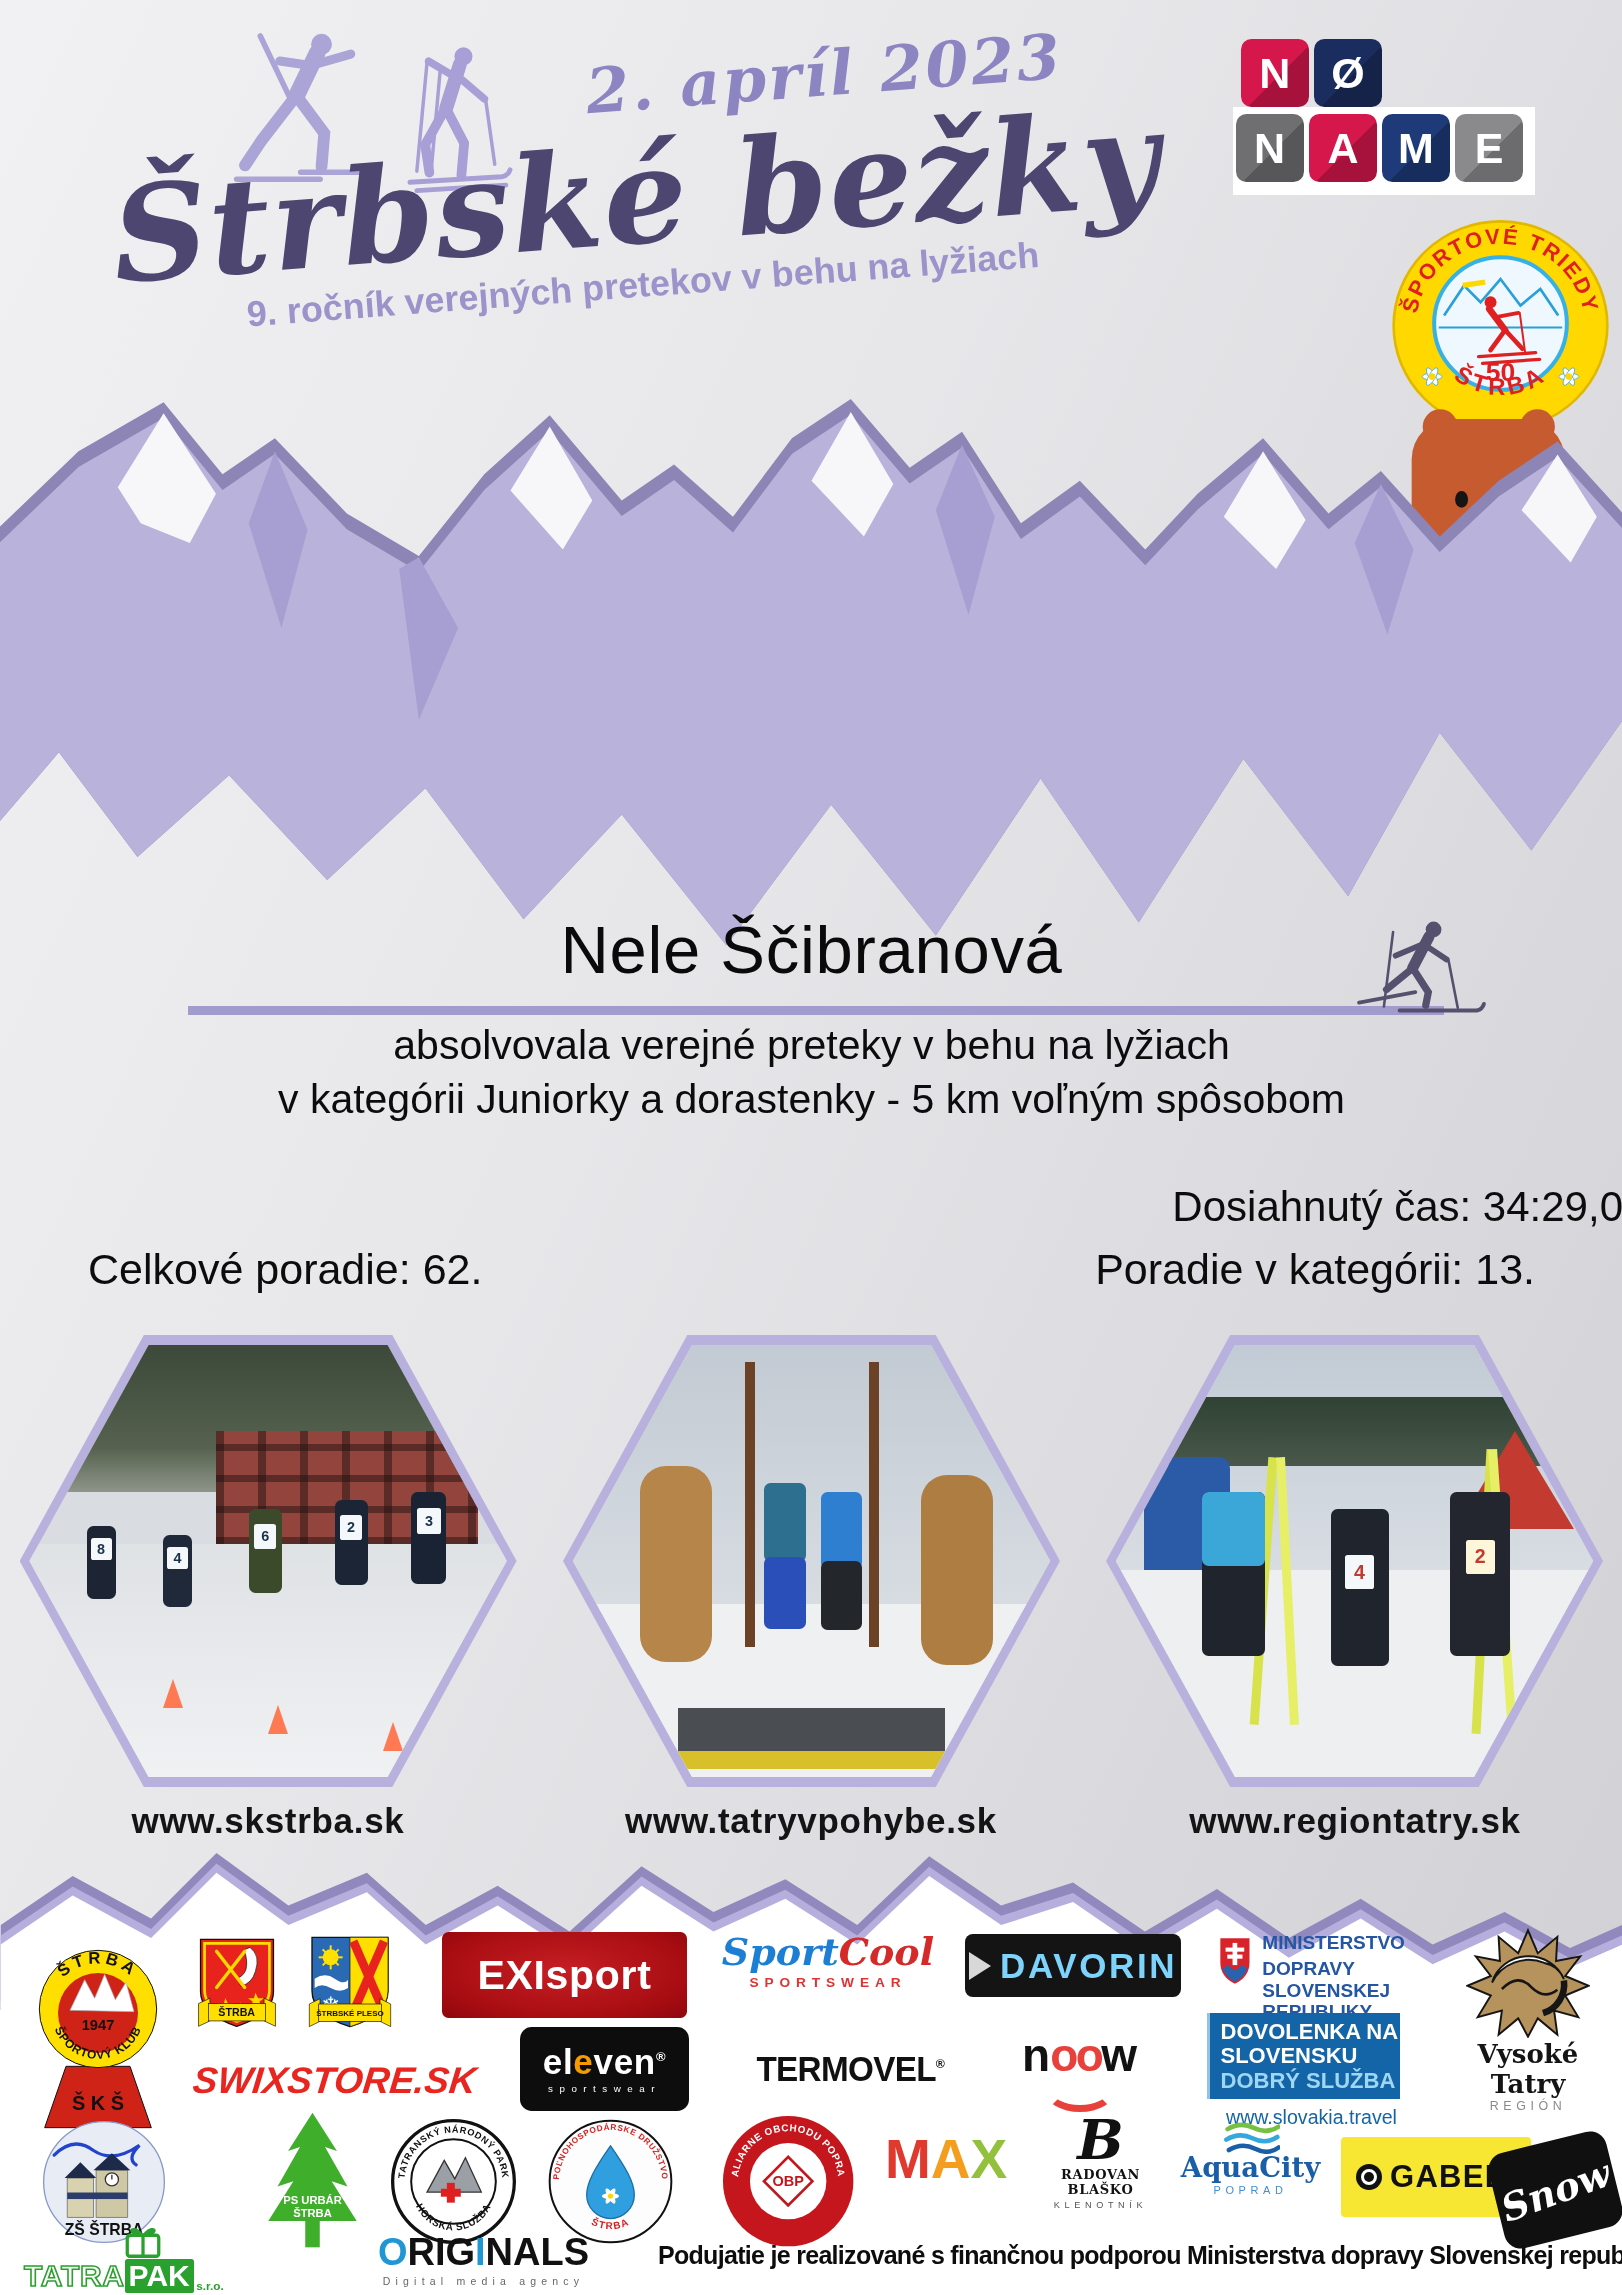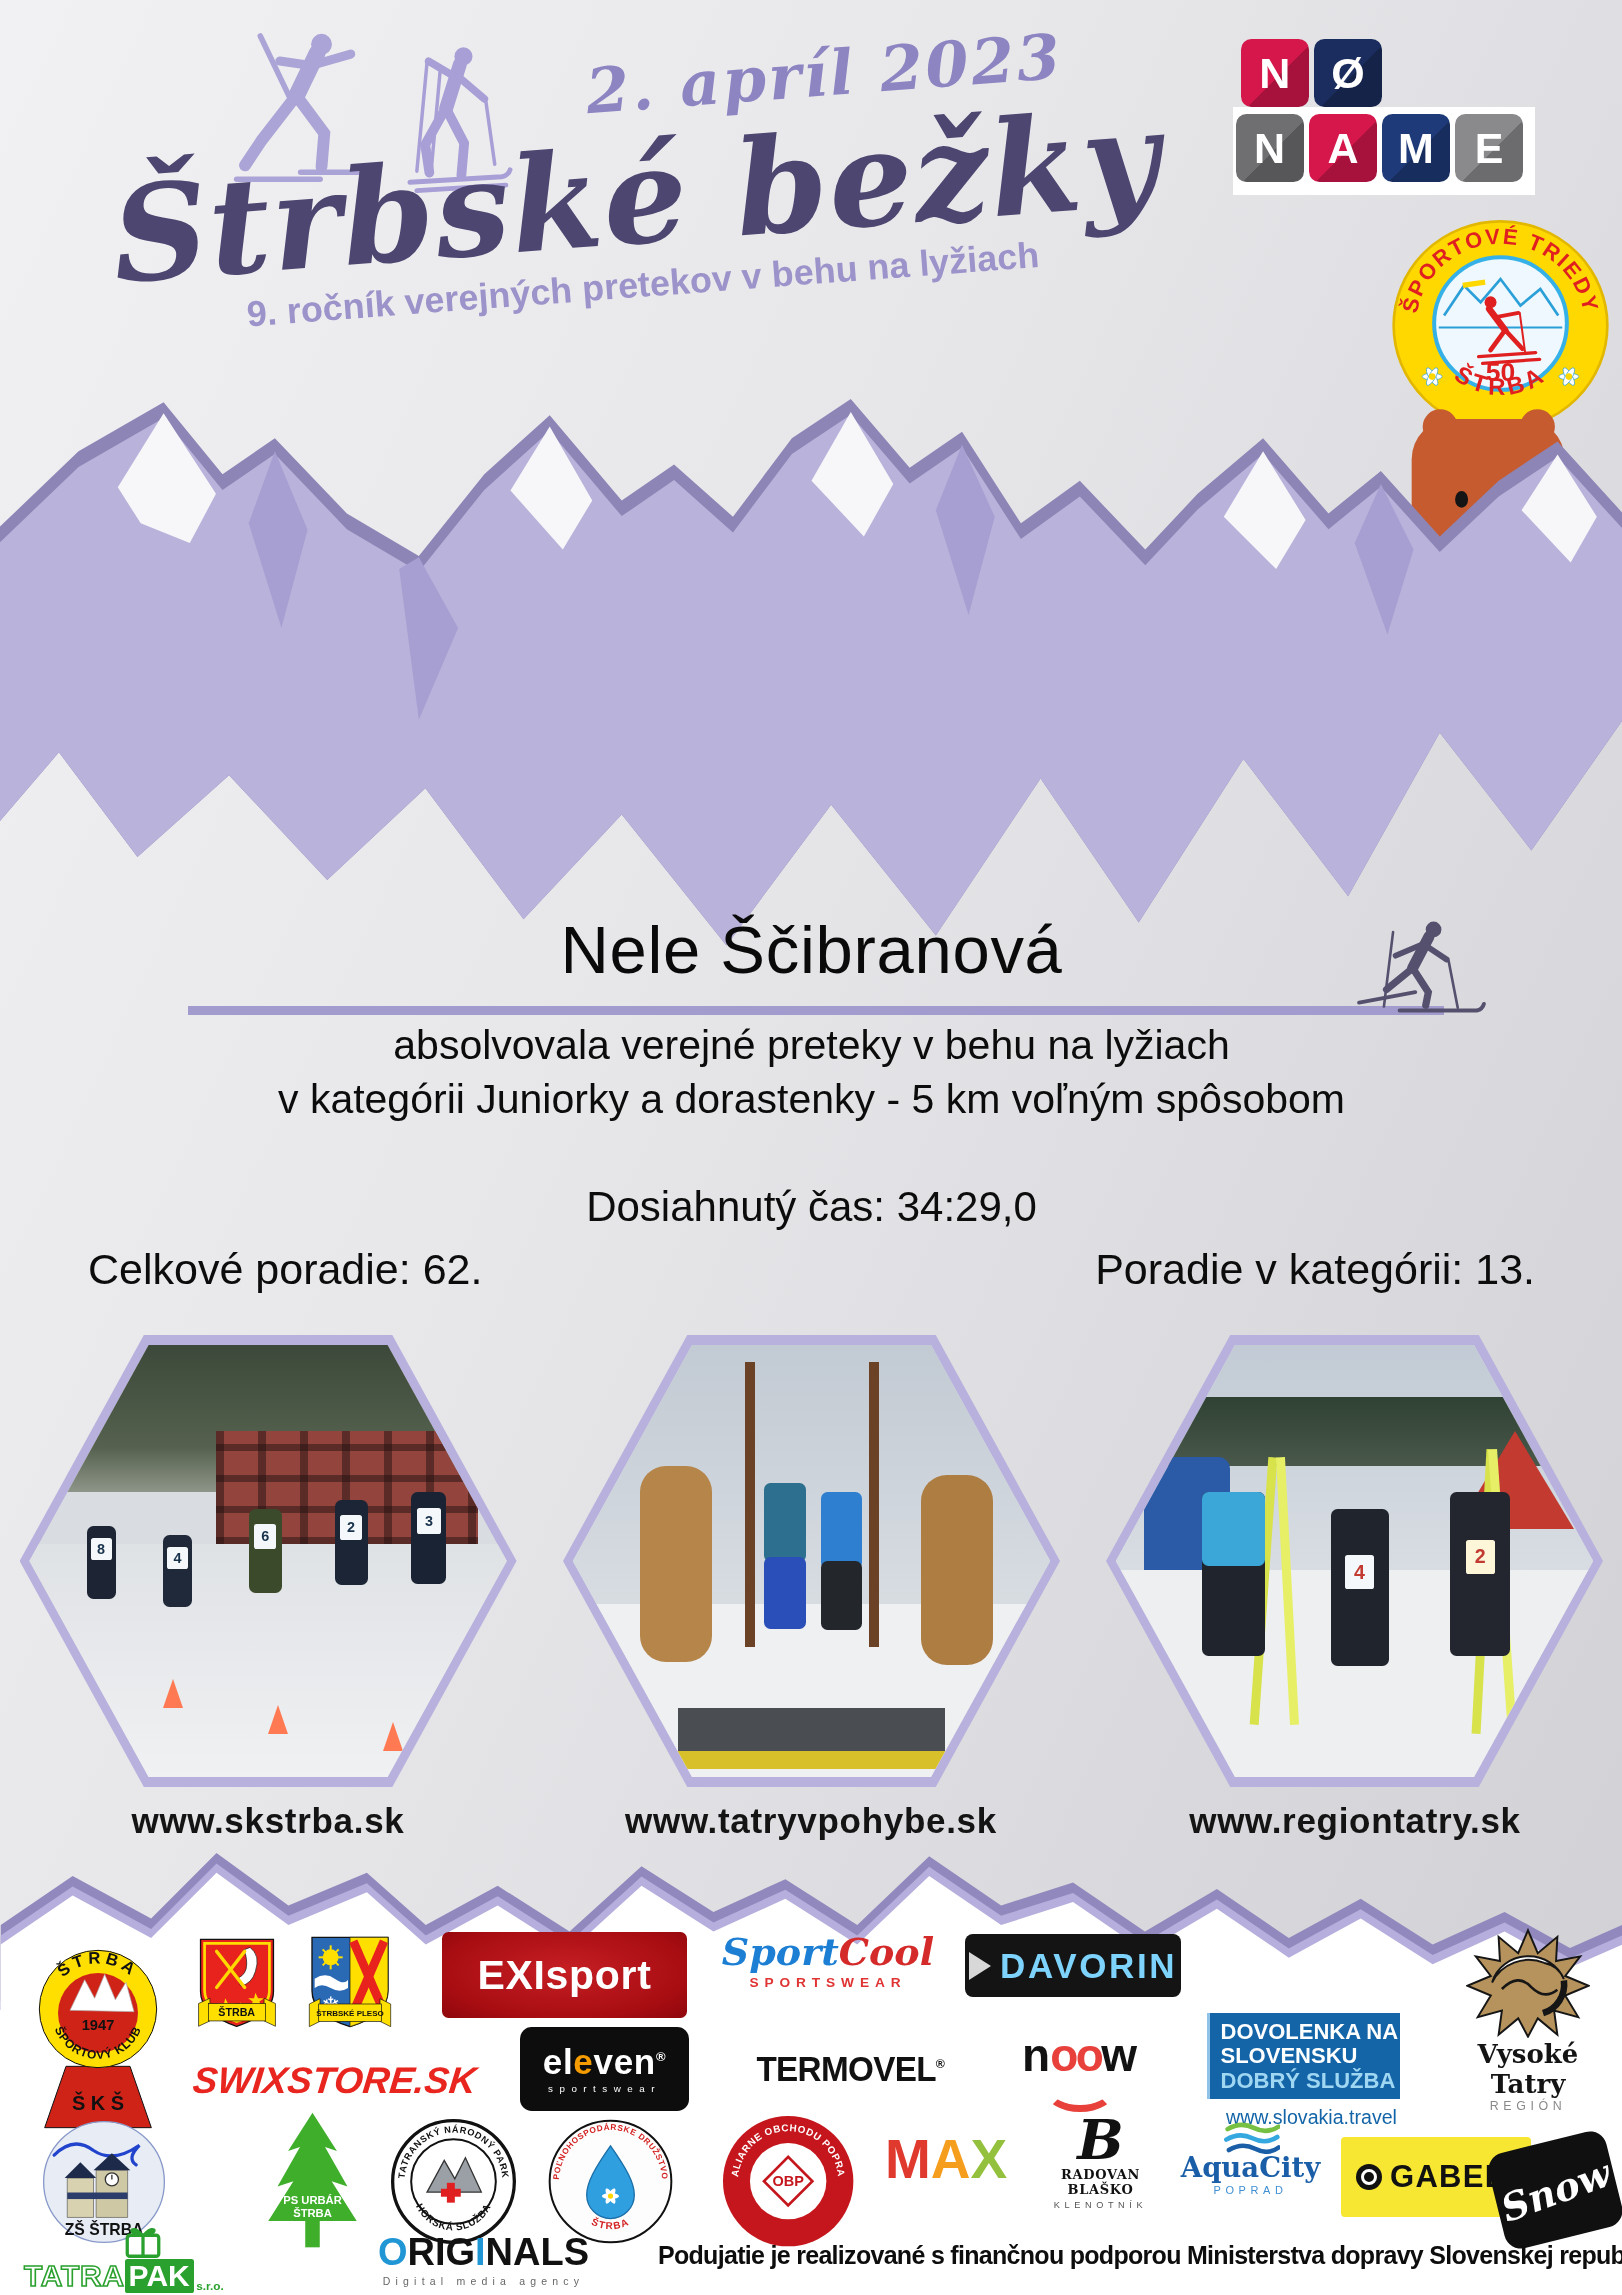--- a/index.html
+++ b/index.html
@@ -23,21 +23,21 @@
     background-image:linear-gradient(135deg,rgba(0,0,0,0) 55%,rgba(0,0,0,.22) 55%);}
   .c-red{background-color:#d5174c}.c-navy{background-color:#1b2d5e}
   .c-blue{background-color:#1e3a78}.c-gray1{background-color:#6f6f72}.c-gray2{background-color:#8a8a8d}
 
   
   .cert-name{position:absolute;left:0;top:911px;width:1623px;text-align:center;
     font-size:67px;letter-spacing:0.7px;color:#0a0a0a;}
   .cert-rule{position:absolute;left:188px;top:1006px;width:1256px;height:8.5px;background:#a29bce;}
   .cert-l1{position:absolute;left:0;top:1022px;width:1623px;text-align:center;font-size:41px;color:#0c0c0c;}
   .cert-l2{position:absolute;left:0;top:1076px;width:1623px;text-align:center;font-size:41px;color:#0c0c0c;}
-  .cert-time{position:absolute;left:0;top:1183px;width:1623px;text-align:center;font-size:42px;color:#0c0c0c;}
+  .cert-time{position:absolute;left:0;top:1183px;width:1623px;text-align:right;font-size:42px;color:#0c0c0c;}
   .cert-rank-l{position:absolute;left:88px;top:1245px;font-size:43px;color:#0c0c0c;}
   .cert-rank-r{position:absolute;right:88px;top:1245px;font-size:43px;color:#0c0c0c;}
 
   
   .hex{position:absolute;width:497px;height:452px;background:#b9b1dd;
     clip-path:polygon(25% 0,75% 0,100% 50%,75% 100%,25% 100%,0 50%);}
   .hex-in{position:absolute;inset:9.8px;overflow:hidden;background:#d9dde1;
     clip-path:polygon(25% 0,75% 0,100% 50%,75% 100%,25% 100%,0 50%);}
   .ph{position:absolute;}
   .photo-url{position:absolute;top:1801px;width:458px;text-align:center;
@@ -423,20 +423,37 @@
       <span style="color:#1d7fd4">Sport</span><span style="color:#d42a2a">Cool</span>
     </div>
     <div class="sc-sub">SPORTSWEAR</div>
   </div>
 
   <div class="davorin">
     <div class="play"></div>
     <div class="txt">DAVORIN</div>
   </div>
 
+  <div class="ministry">
+    <svg width="39" height="58" viewBox="0 0 58 86">
+      <path d="M4,4 H54 V46 Q54,70 29,82 Q4,70 4,46 Z" fill="#d8232a"></path>
+      <g fill="#fff">
+        <rect x="25" y="12" width="8" height="38"></rect>
+          <rect x="13" y="20" width="32" height="7"></rect>
+          <rect x="16" y="32" width="26" height="7"></rect>
+      </g>
+      <path d="M8,56 Q17,46 24,56 Q29,62 34,56 Q41,46 50,56 Q46,70 29,79 Q12,70 8,56 Z" fill="#2b62ad"></path>
+    </svg>
+    <div class="min-col">
+      <div class="min-l">MINISTERSTVO</div>
+      <div class="min-div"></div>
+      <div class="min-l">DOPRAVY</div>
+      <div class="min-l">SLOVENSKEJ REPUBLIKY</div>
+    </div>
+  </div>
 
   <div class="vtatry">
     <svg width="124" height="111" viewBox="0 0 190 170" style="display:block;margin:0 auto">
       <g>
         <polygon fill="#b6935c" stroke="#161616" stroke-width="3" points="95,5 110,40 140,15 138,52 175,45 152,75 188,90 152,105 172,138 135,128 140,165 110,140 95,168 80,140 50,165 55,128 18,138 38,105 2,90 38,75 15,45 52,52 50,15 80,40"></polygon>
         <path d="M40,85 A58,55 0 0 1 150,80 A40,40 0 0 0 120,55 A62,60 0 0 0 40,85 Z" fill="#fff" stroke="#161616" stroke-width="3"></path>
         <path d="M55,95 Q80,70 100,92 Q120,112 140,96" fill="none" stroke="#161616" stroke-width="4"></path>
         <path d="M150,82 A46,46 0 0 1 118,132" fill="none" stroke="#161616" stroke-width="10"></path>
       </g>
     </svg>

